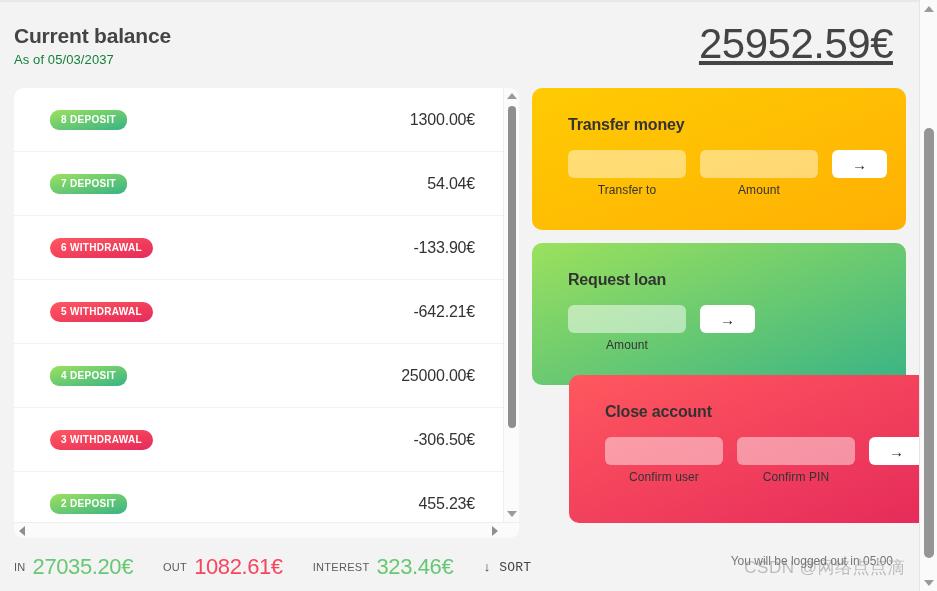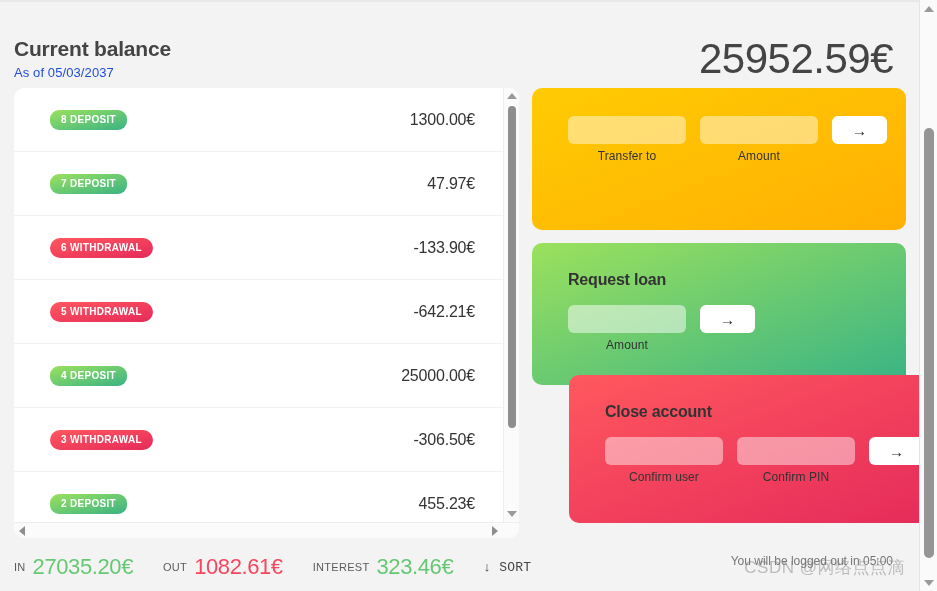--- a/index.html
+++ b/index.html
@@ -27,44 +27,45 @@
   }
 
   
   #balance-header {
     position: absolute;
     left: 0; top: 0;
     width: 919px;
     height: 80px;
     padding: 6px 14px 0 14px;
     display: flex;
-    align-items: flex-end;
+    align-items: center;
     justify-content: space-between;
   }
   .bal-left { padding-top: 4px; }
   .bal-title {
     font-size: 21px;
     font-weight: 600;
     color: #444;
     letter-spacing: -0.2px;
   }
   .bal-date {
     margin-top: 4px;
     font-size: 13px;
-    color: #1d4ed8;
+    color: #15803d;
     letter-spacing: 0.1px;
   }
   .bal-value {
     font-size: 42px;
     font-weight: 400;
     color: #444;
     letter-spacing: -0.5px;
     line-height: 1;
     padding-top: 2px;
     padding-right: 12px;
+    text-decoration: underline;
   }
 
   
   #movements {
     position: absolute;
     left: 14px;
     top: 88px;
     width: 505px;
     height: 450px;
     background: #fff;
@@ -352,21 +353,21 @@
   <div id="movements">
     <div id="movements-inner">
 
       <div class="movement-row">
         <span class="mv-badge deposit">8 DEPOSIT</span>
         <span class="mv-value">1300.00€</span>
       </div>
 
       <div class="movement-row">
         <span class="mv-badge deposit">7 DEPOSIT</span>
-        <span class="mv-value">47.97€</span>
+        <span class="mv-value">54.04€</span>
       </div>
 
       <div class="movement-row">
         <span class="mv-badge withdrawal">6 WITHDRAWAL</span>
         <span class="mv-value">-133.90€</span>
       </div>
 
       <div class="movement-row">
         <span class="mv-badge withdrawal">5 WITHDRAWAL</span>
         <span class="mv-value">-642.21€</span>
@@ -403,20 +404,21 @@
       <div class="hsb-arrow left">
           <span class="tri left"></span>
         </div>
       <div class="hsb-arrow right">
           <span class="tri right"></span>
         </div>
     </div>
   </div>
 
   <div class="op" id="op-transfer">
+    <div class="op-title">Transfer money</div>
     <div class="op-form">
       <input class="op-input" type="text" value="" style="">
       <input class="op-input" type="text" value="" style="">
       <button class="op-btn">→</button>
       <div class="op-label">Transfer to</div>
       <div class="op-label">Amount</div>
       <div></div>
     </div>
   </div>
 

